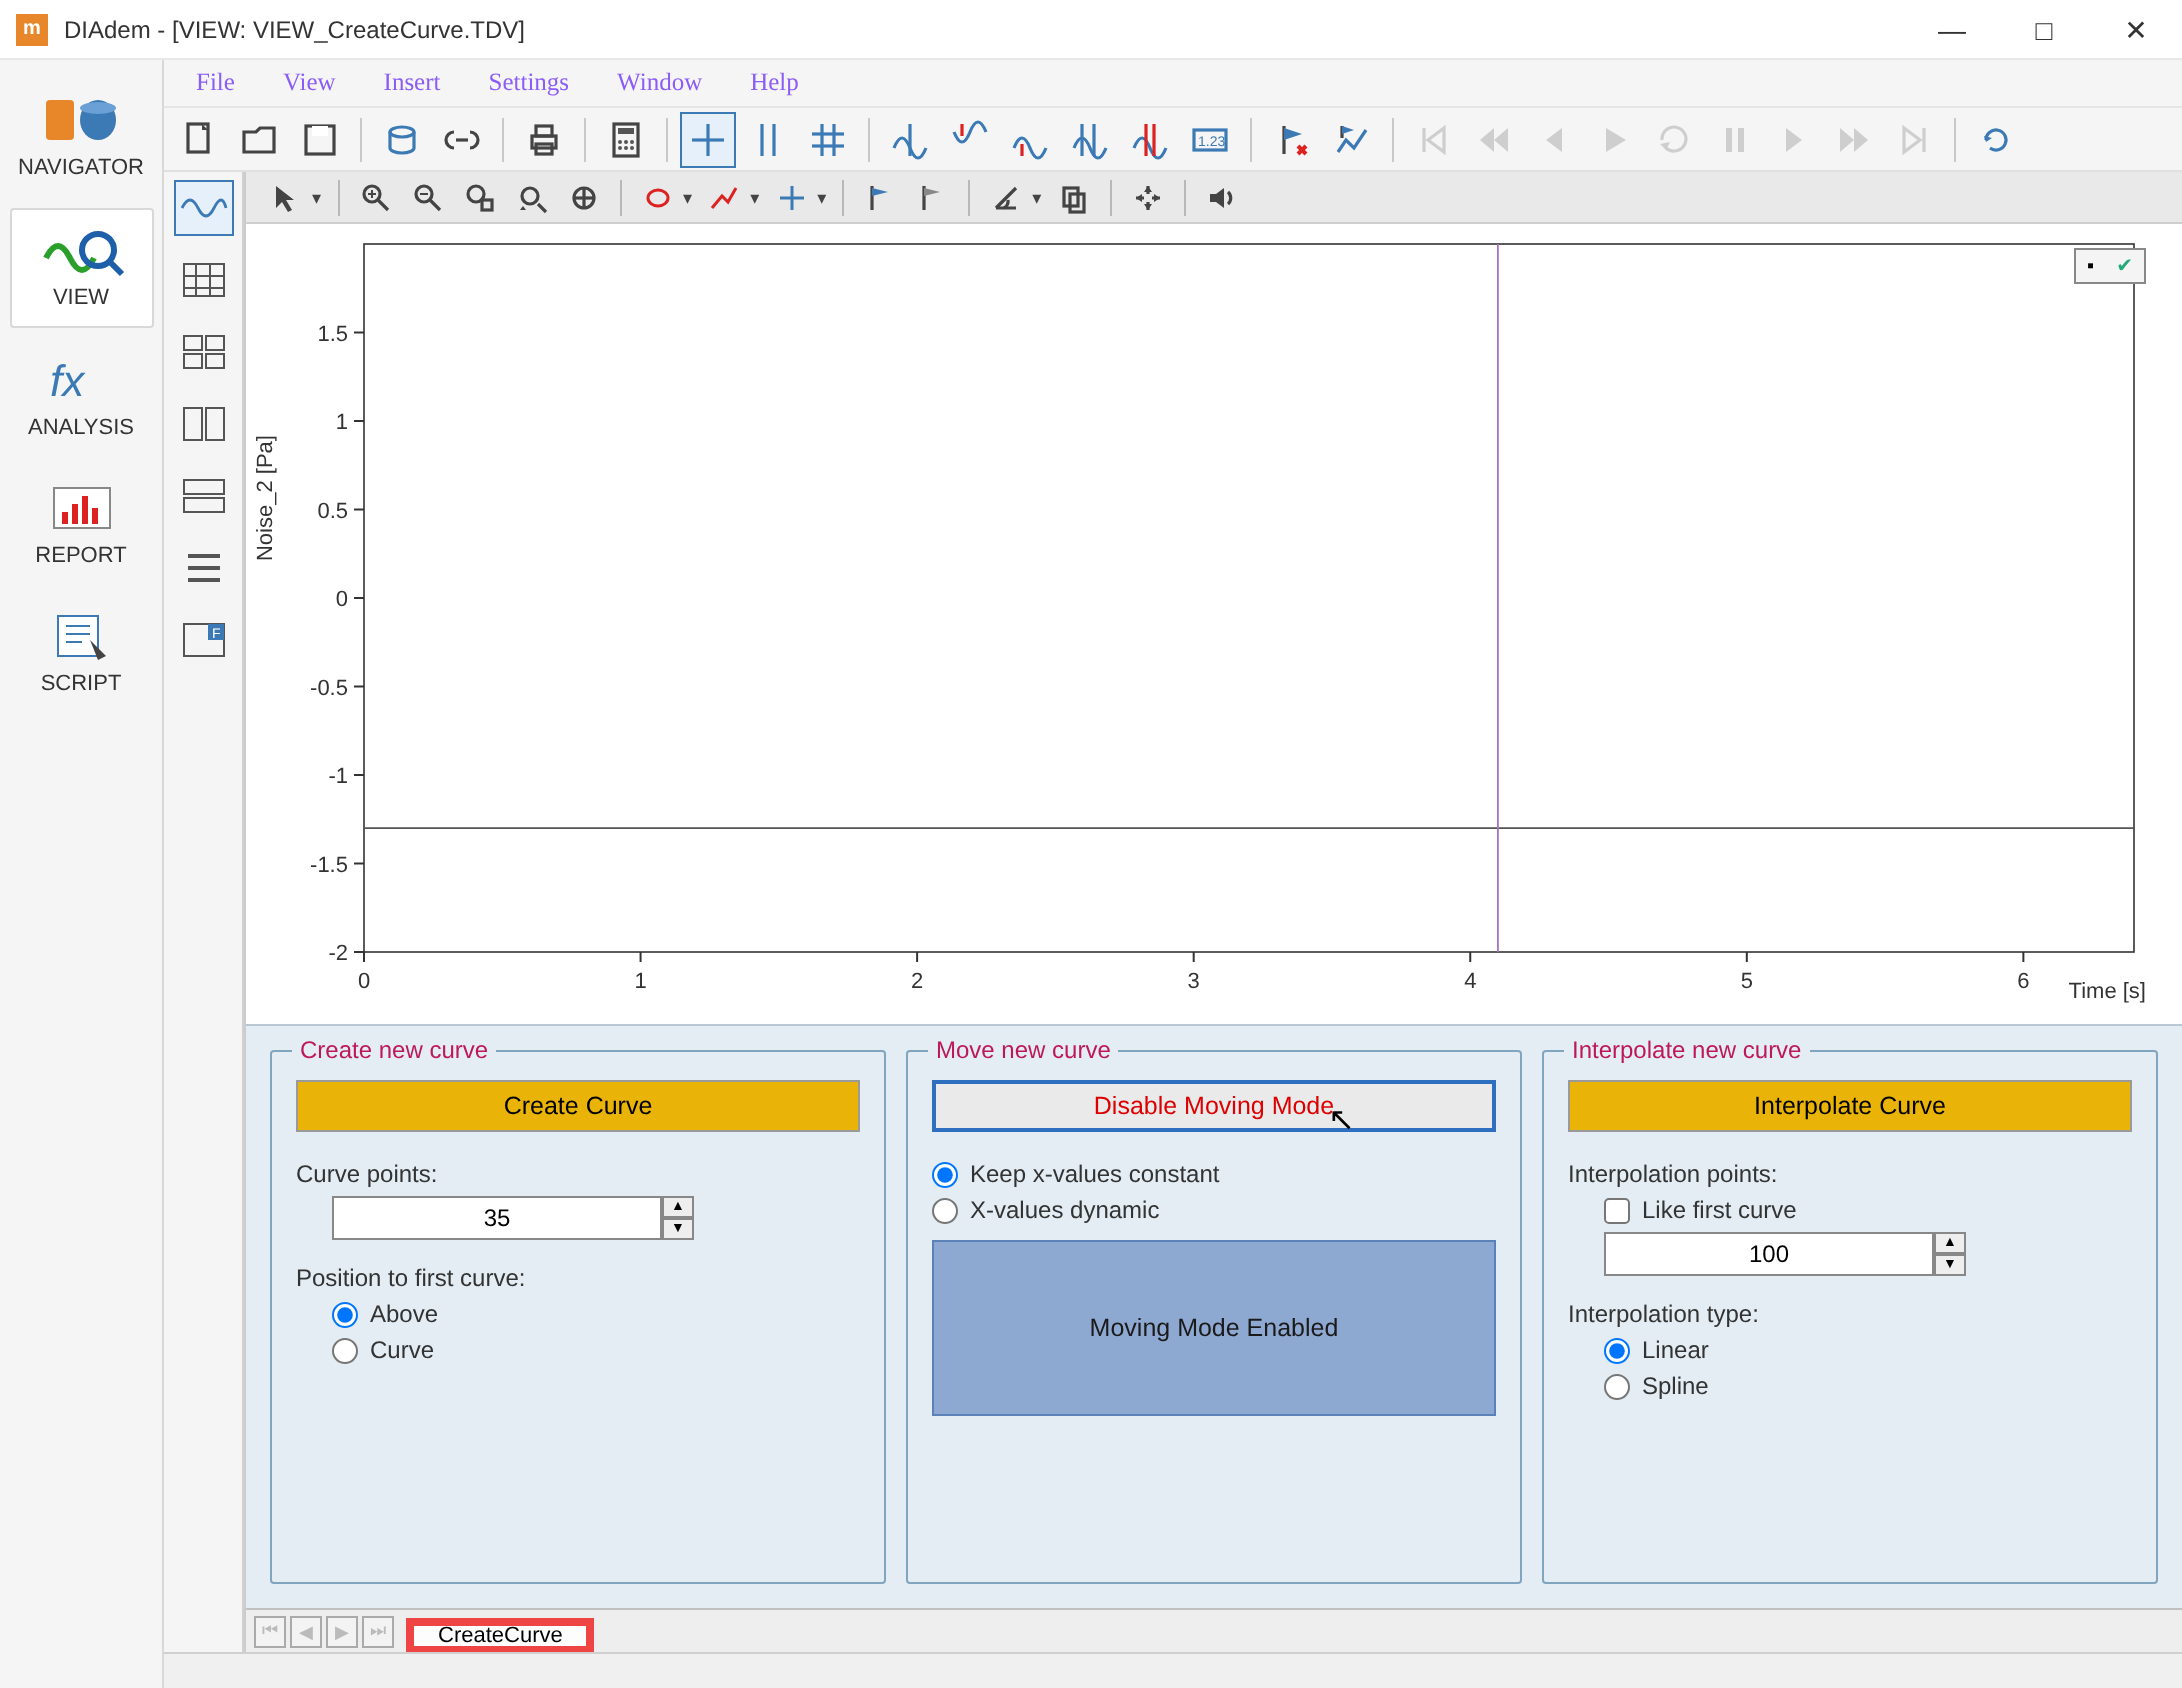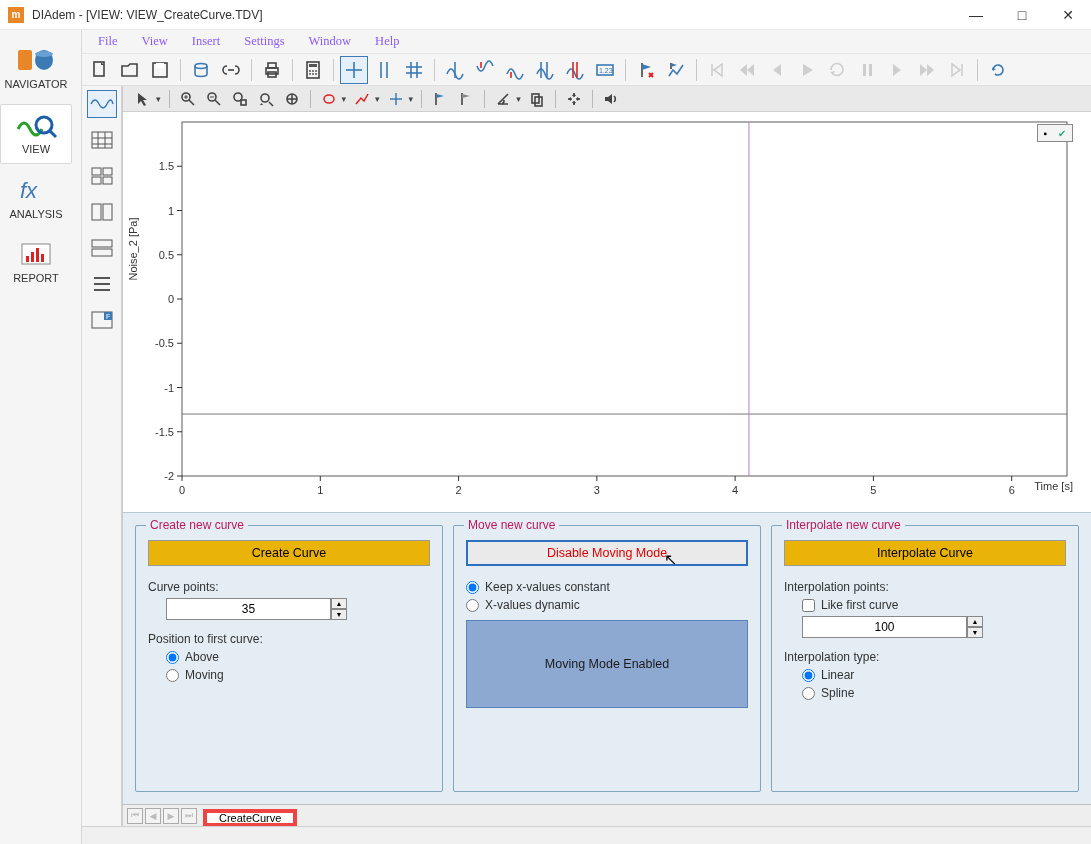--- a/index.html
+++ b/index.html
@@ -9,21 +9,21 @@
 .titlebar { height: 30px; display: flex; align-items: center; padding: 0 0 0 8px; background: #fff; border-bottom: 1px solid #e8e8e8; }
 .titlebar .app-icon { width: 16px; height: 16px; background: #e8862a; margin-right: 8px; display:flex; align-items:center; justify-content:center; color:#fff; font-weight:bold; font-size:10px; }
 .titlebar .title { color: #333; font-size: 12px; }
 .titlebar .spacer { flex: 1; }
 .winbtn { width: 46px; height: 30px; display: flex; align-items: center; justify-content: center; color: #333; font-size: 14px; }
 
 
 .app-body { display: flex; height: calc(100% - 30px); }
 
 
-.module-bar { width: 82px; background: #f5f5f5; border-right: 1px solid #d8d8d8; display: flex; flex-direction: column; align-items: flex-start; padding-top: 10px; }
+.module-bar { width: 82px; background: #f5f5f5; border-right: 1px solid #d8d8d8; display: flex; flex-direction: column; align-items: center; padding-top: 10px; }
 .module-item { width: 72px; text-align: center; padding: 6px 0 8px; margin-bottom: 6px; cursor: pointer; border-radius: 2px; }
 .module-item.selected { background: #fff; border: 1px solid #d8d8d8; }
 .module-item .mod-icon { width: 44px; height: 28px; margin: 0 auto 4px; display:flex; align-items:center; justify-content:center; }
 .module-item .mod-label { font-size: 11px; color: #333; }
 
 
 .right-area { flex: 1; display: flex; flex-direction: column; }
 
 
 .menubar { height: 24px; display: flex; align-items: center; padding: 0 6px; gap: 4px; background: #f5f5f5; border-bottom: 1px solid #e5e5e5; }
@@ -48,21 +48,21 @@
 .chart-toolbar { height: 26px; display: flex; align-items: center; padding: 0 8px; gap: 2px; background: #e9e9e9; border-bottom:1px solid #cfcfcf;}
 .ct-btn { width: 24px; height: 22px; display: flex; align-items: center; justify-content: center; cursor:pointer; border:1px solid transparent; }
 .ct-sep { width: 1px; height: 18px; background: #b8b8b8; margin: 0 4px; }
 .ct-drop { font-size:9px; color:#444; margin-left:-1px; margin-right:2px;}
 
 
 .chart-area { height: 400px; position: relative; background: #fff; }
 .chart-legend { position:absolute; top:12px; right:18px; width:36px; height:18px; border:1px solid #888; background:#f4f4f4; display:flex; align-items:center; justify-content:space-around; font-size:10px; }
 .chart-svg { width:100%; height:100%; }
 .axis-label-y { position:absolute; left:4px; top:50%; transform:rotate(-90deg) translateX(50%); transform-origin:left top; font-size:11px; color:#333; }
-.axis-label-x { position:absolute; bottom:20px; right:18px; font-size:11px; color:#333; }
+.axis-label-x { position:absolute; bottom:10px; right:18px; font-size:11px; color:#333; }
 
 
 .panels-row { flex:1; display:flex; gap:10px; padding:12px; background:#e3edf3; border-top:1px solid #b8c7d1; }
 .panel { flex:1; border:1px solid #7fa5bf; border-radius:2px; background:#e3edf3; position:relative; padding:14px 12px 12px; }
 .panel-title { position:absolute; top:-8px; left:10px; background:#e3edf3; padding:0 4px; font-size:12px; color:#be185d; }
 .panel-btn { display:block; width:100%; height:26px; border:1px solid #9a9a9a; background:#eab308; font-size:12.5px; cursor:pointer; margin-bottom:14px; }
 .panel-btn.red { color:#d00; border:2px solid #2e6fbf; background:#eaeaea; }
 .field-label { font-size:12px; color:#333; margin-bottom:4px; display:block;}
 .num-input-wrap { display:flex; width:160px; margin-bottom:12px; }
 .num-input-wrap input { flex:1; height:22px; border:1px solid #888; text-align:center; padding:0 4px; font-size:12px; }
@@ -133,20 +133,32 @@
       <div class="mod-icon">
         <svg viewBox="0 0 44 28">
             <rect x="8" y="4" width="28" height="20" fill="#fff" stroke="#888"></rect>
             <rect x="12" y="16" width="3" height="6" fill="#d22"></rect>
             <rect x="17" y="12" width="3" height="10" fill="#d22"></rect>
             <rect x="22" y="8" width="3" height="14" fill="#d22"></rect>
             <rect x="27" y="14" width="3" height="8" fill="#d22"></rect>
           </svg>
       </div>
       <div class="mod-label">REPORT</div>
+    </div>
+    <div class="module-item">
+      <div class="mod-icon">
+        <svg viewBox="0 0 44 28">
+            <rect x="10" y="4" width="20" height="20" fill="#fff" stroke="#3b7ab5"></rect>
+            <line x1="14" y1="9" x2="26" y2="9" stroke="#3b7ab5"></line>
+            <line x1="14" y1="13" x2="26" y2="13" stroke="#3b7ab5"></line>
+            <line x1="14" y1="17" x2="22" y2="17" stroke="#3b7ab5"></line>
+            <path d="M26 16 L34 24 L30 26 Z" fill="#444"></path>
+          </svg>
+      </div>
+      <div class="mod-label">SCRIPT</div>
     </div>
   </div>
 
   <div class="right-area">
 
     <div class="menubar">
       <div class="menu-item">File</div>
       <div class="menu-item">View</div>
       <div class="menu-item">Insert</div>
       <div class="menu-item">Settings</div>
@@ -559,21 +571,21 @@
                   <button>▼</button>
                 </div>
             </div>
             <span class="field-label">Position to first curve:</span>
             <label class="radio-row">
                 <input type="radio" name="pos" checked="" style="">
                 <span>Above</span>
               </label>
             <label class="radio-row">
                 <input type="radio" name="pos" style="">
-                <span>Moving</span>
+                <span>Curve</span>
               </label>
           </div>
 
           <div class="panel" style="position:relative">
             <span class="panel-title">Move new curve</span>
             <button class="panel-btn red">Disable Moving Mode</button>
             <span class="cursor-arrow">↖</span>
             <label class="radio-row" style="margin-left:0">
                 <input type="radio" name="xm" checked="" style="">
                 <span>Keep x-values constant</span>

